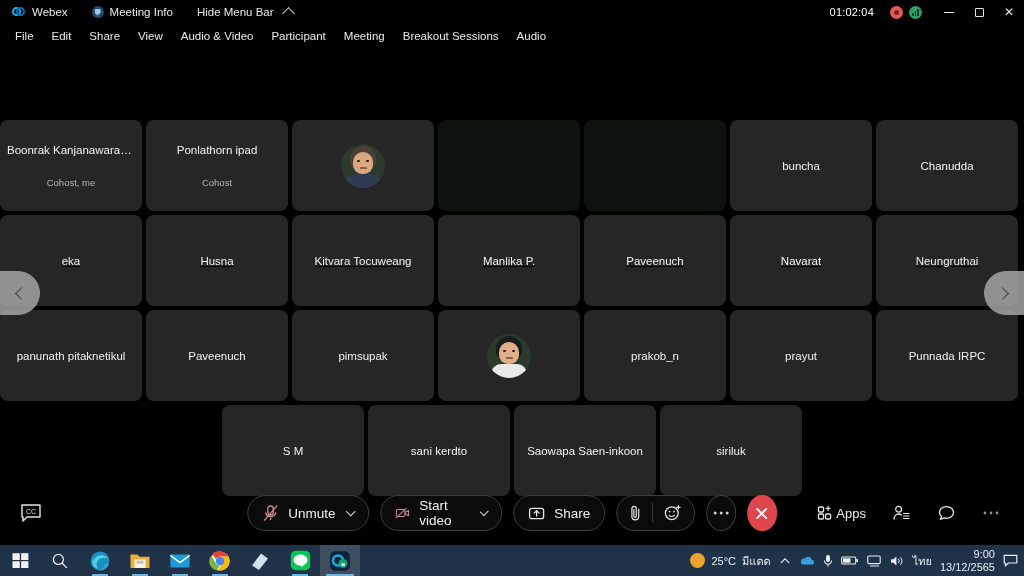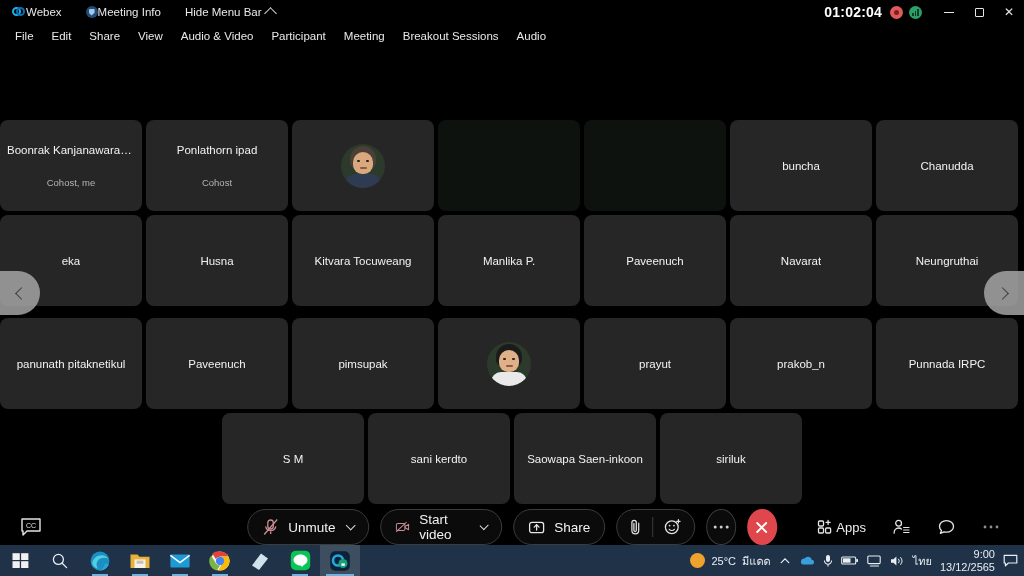--- a/index.html
+++ b/index.html
@@ -11,21 +11,21 @@
   }
   #app { position: relative; width: 1024px; height: 576px; background: #000; }
 
   
   .titlebar {
     position: absolute; top: 0; left: 0; width: 1024px; height: 24px;
     background: #000; display: flex; align-items: center;
   }
   .tb-left { display: flex; align-items: center; gap: 0; }
   .tb-item {
-    display: flex; align-items: center; 
+    display: flex; align-items: center; gap: 6px;
     font-size: 11.5px; color: #e8e8e8; padding: 0 12px; height: 24px;
   }
   .webex-logo {
     width: 14px; height: 12px; display: inline-block; position: relative;
   }
   .webex-logo span {
     position: absolute; top: 1px; width: 9px; height: 9px; border-radius: 50%;
     border: 2px solid #1ab0ea;
   }
   .webex-logo span.a { left: 0; }
@@ -41,21 +41,21 @@
     clip-path: polygon(0 0,100% 0,100% 60%,50% 100%,0 60%);
   }
   .chevron-up {
     width: 9px; height: 9px; border-left: 1.4px solid #d8d8d8;
     border-top: 1.4px solid #d8d8d8; transform: rotate(45deg);
     margin-left: 4px; margin-top: 3px;
   }
   .tb-right {
     margin-left: auto; display: flex; align-items: center; height: 24px;
   }
-  .timer { font-size: 14px; color: #fff; margin-right: 8px; letter-spacing: .2px; font-weight: bold; }
+  .timer { font-size: 11px; color: #fff; margin-right: 16px; letter-spacing: .2px; }
   .rec-dot {
     width: 13px; height: 13px; border-radius: 50%; background: #e05a5a;
     margin-right: 6px; position: relative;
   }
   .rec-dot::after {
     content: ""; position: absolute; left: 4px; top: 4px;
     width: 5px; height: 5px; border-radius: 50%; background: #7b1f1f;
   }
   .net-dot {
     width: 13px; height: 13px; border-radius: 50%; background: #2aa06a;
@@ -187,21 +187,21 @@
   .navarrow.right { right: 0; border-radius: 22px 0 0 22px; }
   .navarrow i {
     width: 9px; height: 9px; border-top: 1.6px solid #3d3d3d;
     border-left: 1.6px solid #3d3d3d;
   }
   .navarrow.left i { transform: rotate(-45deg); margin-left: 3px; }
   .navarrow.right i { transform: rotate(135deg); margin-right: 3px; }
 
   
   .toolbar {
-    position: absolute; left: 0; bottom: 17px; width: 1024px; height: 64px;
+    position: absolute; left: 0; bottom: 31px; width: 1024px; height: 64px;
     display: flex; align-items: center;
   }
   .tb-center {
     position: absolute; left: 50%; transform: translateX(-50%);
     display: flex; align-items: center; gap: 11px;
   }
   .pill {
     height: 36px; border: 1px solid #3c3c3c; border-radius: 18px;
     background: #0b0b0b; display: flex; align-items: center;
     padding: 0 14px; gap: 9px; color: #f2f2f2; font-size: 13.5px;
@@ -356,21 +356,21 @@
       <div class="tile dark"></div>
       <div class="tile dark"></div>
       <div class="tile">
         <span class="nm">buncha</span>
       </div>
       <div class="tile">
         <span class="nm">Chanudda</span>
       </div>
     </div>
 
-    <div class="vrow" style="margin-bottom:12px;">
+    <div class="vrow" style="margin-bottom:4px;text-decoration:underline;">
       <div class="tile">
           <span class="nm">eka</span>
         </div>
       <div class="tile">
           <span class="nm">Husna</span>
         </div>
       <div class="tile">
           <span class="nm">Kitvara Tocuweang</span>
         </div>
       <div class="tile">
@@ -401,24 +401,24 @@
         <div class="avatar male">
           <span class="hair"></span>
             <span class="face"></span>
           <span class="eye l"></span>
             <span class="eye r"></span>
           <span class="mouth"></span>
             <span class="body"></span>
         </div>
       </div>
       <div class="tile">
+          <span class="nm">prakob_n</span>
+        </div>
+      <div class="tile">
           <span class="nm">prayut</span>
-        </div>
-      <div class="tile">
-          <span class="nm">prakob_n</span>
         </div>
       <div class="tile">
           <span class="nm">Punnada IRPC</span>
         </div>
     </div>
 
     <div class="vrow centered">
       <div class="tile">
           <span class="nm">S M</span>
         </div>

